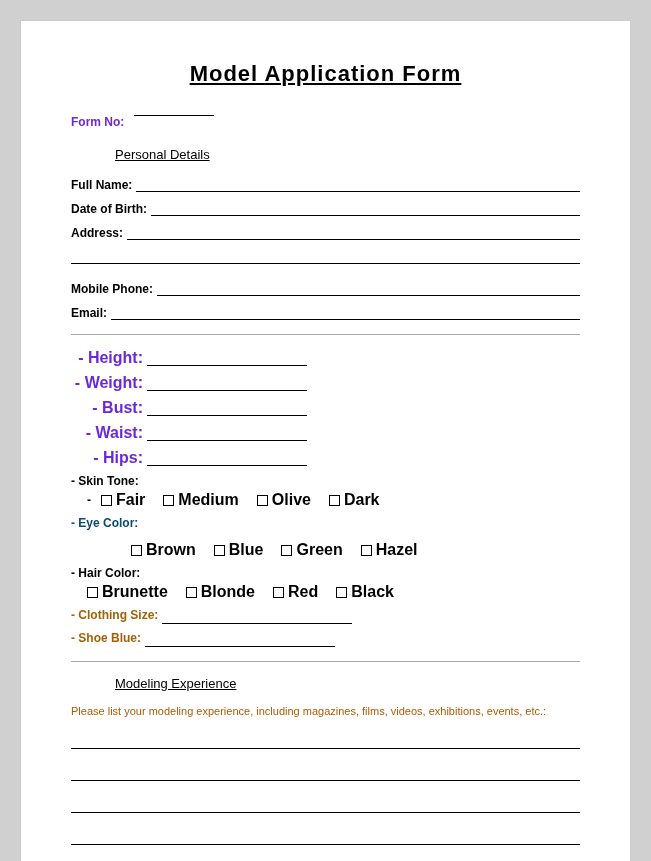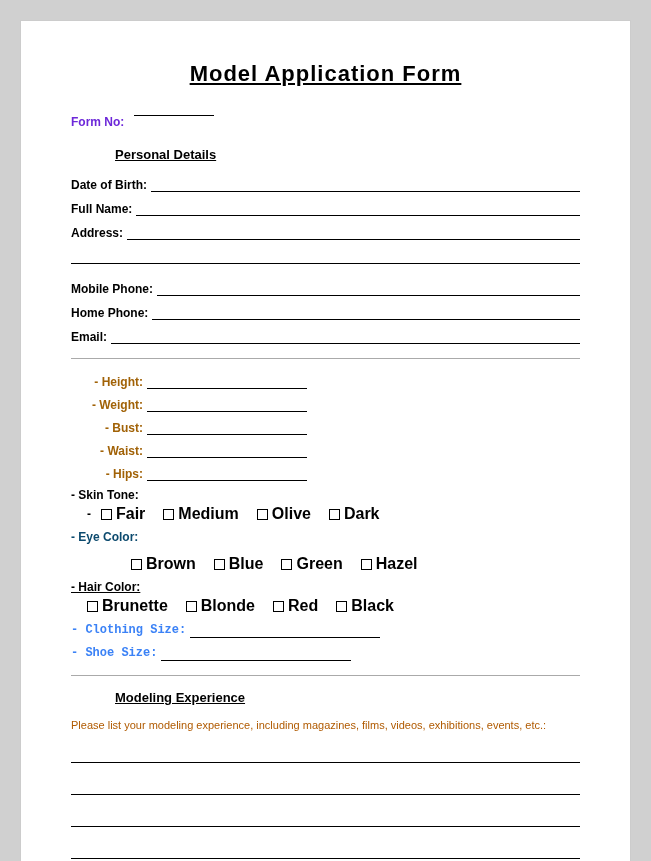--- a/index.html
+++ b/index.html
@@ -39,21 +39,21 @@
       margin-top: 12px;
     }
     .form-no-line {
       display: inline-block;
       width: 80px;
       border-bottom: 1.5px solid #000;
       margin-left: 6px;
     }
     .section-title {
       font-size: 13px;
-      font-weight: bold;
+      font-weight: normal;
       text-decoration: underline;
       color: #000;
       margin-bottom: 14px;
       padding-left: 44px;
     }
     .field-row {
       display: flex;
       align-items: flex-end;
       margin-bottom: 8px;
       font-size: 12px;
@@ -100,25 +100,25 @@
     .divider {
       border: none;
       border-top: 1px solid #aaa;
       margin: 14px 0;
     }
     .phys-section {
       margin-top: 4px;
     }
     .phys-row {
       display: flex;
-      align-items: flex-end;
+      align-items: center;
       margin-bottom: 7px;
-      font-size: 12px;
-      font-weight: bold;
-      color: #a16207;
+      font-size: 16px;
+      font-weight: bold;
+      color: #6d28d9;
     }
     .phys-row .pl {
       margin-right: 4px;
       width: 72px;
       text-align: right;
       white-space: nowrap;
     }
     .phys-line {
       width: 160px;
       border-bottom: 1.5px solid #000;
@@ -146,26 +146,25 @@
       margin-right: 4px;
       background: #fff;
     }
     .cb-label {
       font-size: 16px;
       font-weight: bold;
       color: #000;
     }
     .clothing-row {
       display: flex;
-      align-items: center;
+      align-items: flex-start;
       margin-bottom: 7px;
       font-size: 12px;
       font-weight: bold;
-      color: #3b82f6;
-      font-family: Liberation Mono, monospace;
+      color: #a16207;
     }
     .clothing-row .cl-label {
       margin-right: 4px;
       white-space: nowrap;
     }
     .clothing-line {
       width: 190px;
       border-bottom: 1.5px solid #000;
       height: 16px;
       display: inline-block;
@@ -195,48 +194,44 @@
   <div class="title">Model  Application  Form</div>
 
   <div class="form-no-row">
     <span class="field-label">Form No:</span>
     <span class="form-no-line"></span>
   </div>
 
   <div class="section-title">Personal Details</div>
 
   <div class="field-row">
+    <span class="field-label">Full Name:</span>
+    <div class="field-line"></div>
+  </div>
+
+  <div class="field-row">
     <span class="field-label">Date of Birth:</span>
-    <div class="field-line"></div>
-  </div>
-
-  <div class="field-row">
-    <span class="field-label">Full Name:</span>
     <div class="field-line"></div>
   </div>
 
   <div class="field-row">
     <span class="field-label">Address:</span>
     <div class="field-line"></div>
   </div>
 
   <div class="address-extra"></div>
 
   <div class="two-col-row">
   </div>
 
   <div class="field-row">
     <span class="field-label">Mobile Phone:</span>
     <div class="field-line"></div>
   </div>
 
-  <div class="field-row">
-    <span class="field-label">Home Phone:</span>
-    <div class="field-line"></div>
-  </div>
 
   <div class="field-row section-gap">
     <span class="field-label">Email:</span>
     <div class="field-line"></div>
   </div>
 
   <hr class="divider">
 
 
   <div class="phys-section">
@@ -304,21 +299,21 @@
       <div class="checkbox-item">
         <span class="cb-box"></span>
         <span class="cb-label">Green</span>
       </div>
       <div class="checkbox-item">
         <span class="cb-box"></span>
         <span class="cb-label">Hazel</span>
       </div>
     </div>
 
-    <div style="font-size:12px;font-weight:bold;color:#000;margin-bottom:3px;text-decoration:underline;">
+    <div style="font-size:12px;font-weight:bold;color:#000;margin-bottom:3px;">
       <span>- Hair Color:</span>
     </div>
     <div class="checkbox-group" style="margin-left:16px;">
       <div class="checkbox-item">
         <span class="cb-box"></span>
         <span class="cb-label">Brunette</span>
       </div>
       <div class="checkbox-item">
         <span class="cb-box"></span>
         <span class="cb-label">Blonde</span>
@@ -332,21 +327,21 @@
         <span class="cb-label">Black</span>
       </div>
     </div>
 
     <div class="clothing-row">
       <span class="cl-label">- Clothing Size:</span>
       <span class="clothing-line"></span>
     </div>
 
     <div class="clothing-row section-gap">
-      <span class="cl-label">- Shoe Size:</span>
+      <span class="cl-label">- Shoe Blue:</span>
       <span class="clothing-line"></span>
     </div>
   </div>
 
   <hr class="divider">
 
   <div class="modeling-section">
     <div class="section-title">Modeling Experience</div>
     <div class="modeling-note">Please list your modeling experience, including magazines, films, videos, exhibitions, events, etc.:</div>
     <div class="modeling-lines">

